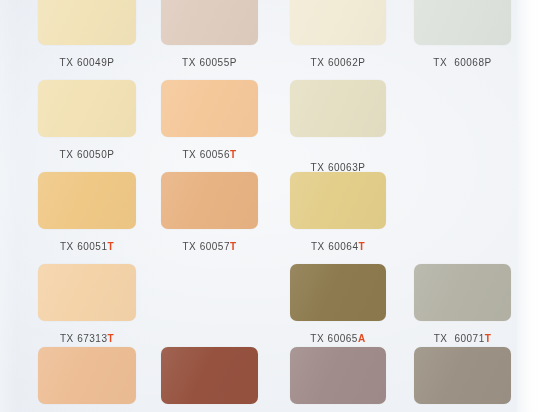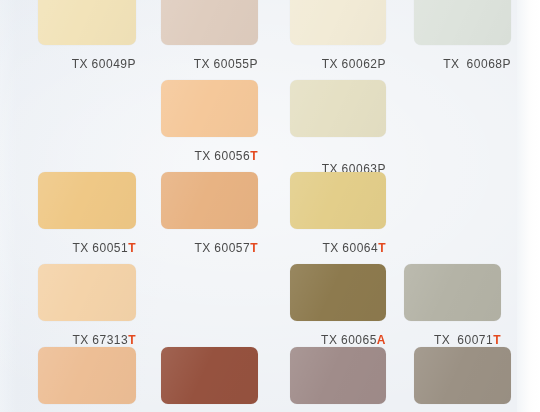--- a/index.html
+++ b/index.html
@@ -79,23 +79,23 @@
     inset: 0;
     border-radius: 7px;
     background: linear-gradient(115deg, rgba(255,255,255,0.10) 0%, rgba(255,255,255,0.0) 45%, rgba(0,0,0,0.018) 100%);
     pointer-events: none;
   }
 
   .label {
     position: absolute;
     left: 0;
     width: 100%;
-    text-align: right;
+    text-align: center;
     font-family: "Liberation Sans", sans-serif;
-    font-size: 12px;
+    font-size: 10px;
     letter-spacing: 0.5px;
     color: #4a4a4a;
     white-space: nowrap;
   }
 
   .label .code-prefix {
     color: #4a4a4a;
   }
   .label .code-gap {
     display: inline-block;
@@ -127,20 +127,24 @@
         <div class="label" style="top: 69px;"><span class="code-prefix">TX</span><span class="code-gap" style="width: 3.5px;"></span><span class="code-num">60055</span><span class="suffix-P">P</span></div>
       </div>
       <div class="cell" style="left: 290px; top: -12px; width: 96px; height: 87px;">
         <div class="swatch" title="#f2ebd6" style="width: 96px; height: 57px; background: rgb(242, 235, 214);"></div>
         <div class="label" style="top: 69px;"><span class="code-prefix">TX</span><span class="code-gap" style="width: 3.5px;"></span><span class="code-num">60062</span><span class="suffix-P">P</span></div>
       </div>
       <div class="cell" style="left: 414px; top: -12px; width: 97px; height: 87px;">
         <div class="swatch" title="#dde3dc" style="width: 97px; height: 57px; background: rgb(221, 227, 220);"></div>
         <div class="label" style="top: 69px;"><span class="code-prefix">TX</span><span class="code-gap" style="width: 7px;"></span><span class="code-num">60068</span><span class="suffix-P">P</span></div>
       </div>
+      <div class="cell" style="left: 38px; top: 80px; width: 98px; height: 87px;">
+        <div class="swatch" title="#f2e2b5" style="width: 98px; height: 57px; background: rgb(242, 226, 181);"></div>
+        <div class="label" style="top: 69px;"><span class="code-prefix">TX</span><span class="code-gap" style="width: 3.5px;"></span><span class="code-num">60050</span><span class="suffix-P">P</span></div>
+      </div>
       <div class="cell" style="left: 161px; top: 80px; width: 97px; height: 87px;">
         <div class="swatch" title="#f5c89a" style="width: 97px; height: 57px; background: rgb(245, 200, 154);"></div>
         <div class="label" style="top: 69px;"><span class="code-prefix">TX</span><span class="code-gap" style="width: 3.5px;"></span><span class="code-num">60056</span><span class="suffix-T">T</span></div>
       </div>
       <div class="cell" style="left: 290px; top: 80px; width: 96px; height: 87px;">
         <div class="swatch" title="#e5e0c4" style="width: 96px; height: 57px; background: rgb(229, 224, 196);"></div>
         <div class="label" style="top: 82px;"><span class="code-prefix">TX</span><span class="code-gap" style="width: 3.5px;"></span><span class="code-num">60063</span><span class="suffix-P">P</span></div>
       </div>
       <div class="cell" style="left: 38px; top: 172px; width: 98px; height: 87px;">
         <div class="swatch" title="#efc886" style="width: 98px; height: 57px; background: rgb(239, 200, 134);"></div>
@@ -155,21 +159,21 @@
         <div class="label" style="top: 69px;"><span class="code-prefix">TX</span><span class="code-gap" style="width: 3.5px;"></span><span class="code-num">60064</span><span class="suffix-T">T</span></div>
       </div>
       <div class="cell" style="left: 38px; top: 264px; width: 98px; height: 87px;">
         <div class="swatch" title="#f4d3a9" style="width: 98px; height: 57px; background: rgb(244, 211, 169);"></div>
         <div class="label" style="top: 69px;"><span class="code-prefix">TX</span><span class="code-gap" style="width: 3.5px;"></span><span class="code-num">67313</span><span class="suffix-T">T</span></div>
       </div>
       <div class="cell" style="left: 290px; top: 264px; width: 96px; height: 87px;">
         <div class="swatch" title="#8d7a4e" style="width: 96px; height: 57px; background: rgb(141, 122, 78);"></div>
         <div class="label" style="top: 69px;"><span class="code-prefix">TX</span><span class="code-gap" style="width: 3.5px;"></span><span class="code-num">60065</span><span class="suffix-A">A</span></div>
       </div>
-      <div class="cell" style="left: 404px; top: 264px; width: 97px; height: 87px;">
+      <div class="cell" style="left: 414px; top: 264px; width: 97px; height: 87px;">
         <div class="swatch" title="#b4b3a6" style="width: 97px; height: 57px; background: rgb(180, 179, 166);"></div>
         <div class="label" style="top: 69px;"><span class="code-prefix">TX</span><span class="code-gap" style="width: 7px;"></span><span class="code-num">60071</span><span class="suffix-T">T</span></div>
       </div>
       <div class="cell" style="left: 38px; top: 347px; width: 98px; height: 87px;">
         <div class="swatch" title="#edbe95" style="width: 98px; height: 57px; background: rgb(237, 190, 149);"></div>
       </div>
       <div class="cell" style="left: 161px; top: 347px; width: 97px; height: 87px;">
         <div class="swatch" title="#96523f" style="width: 97px; height: 57px; background: rgb(150, 82, 63);"></div>
       </div>
       <div class="cell" style="left: 290px; top: 347px; width: 96px; height: 87px;">

